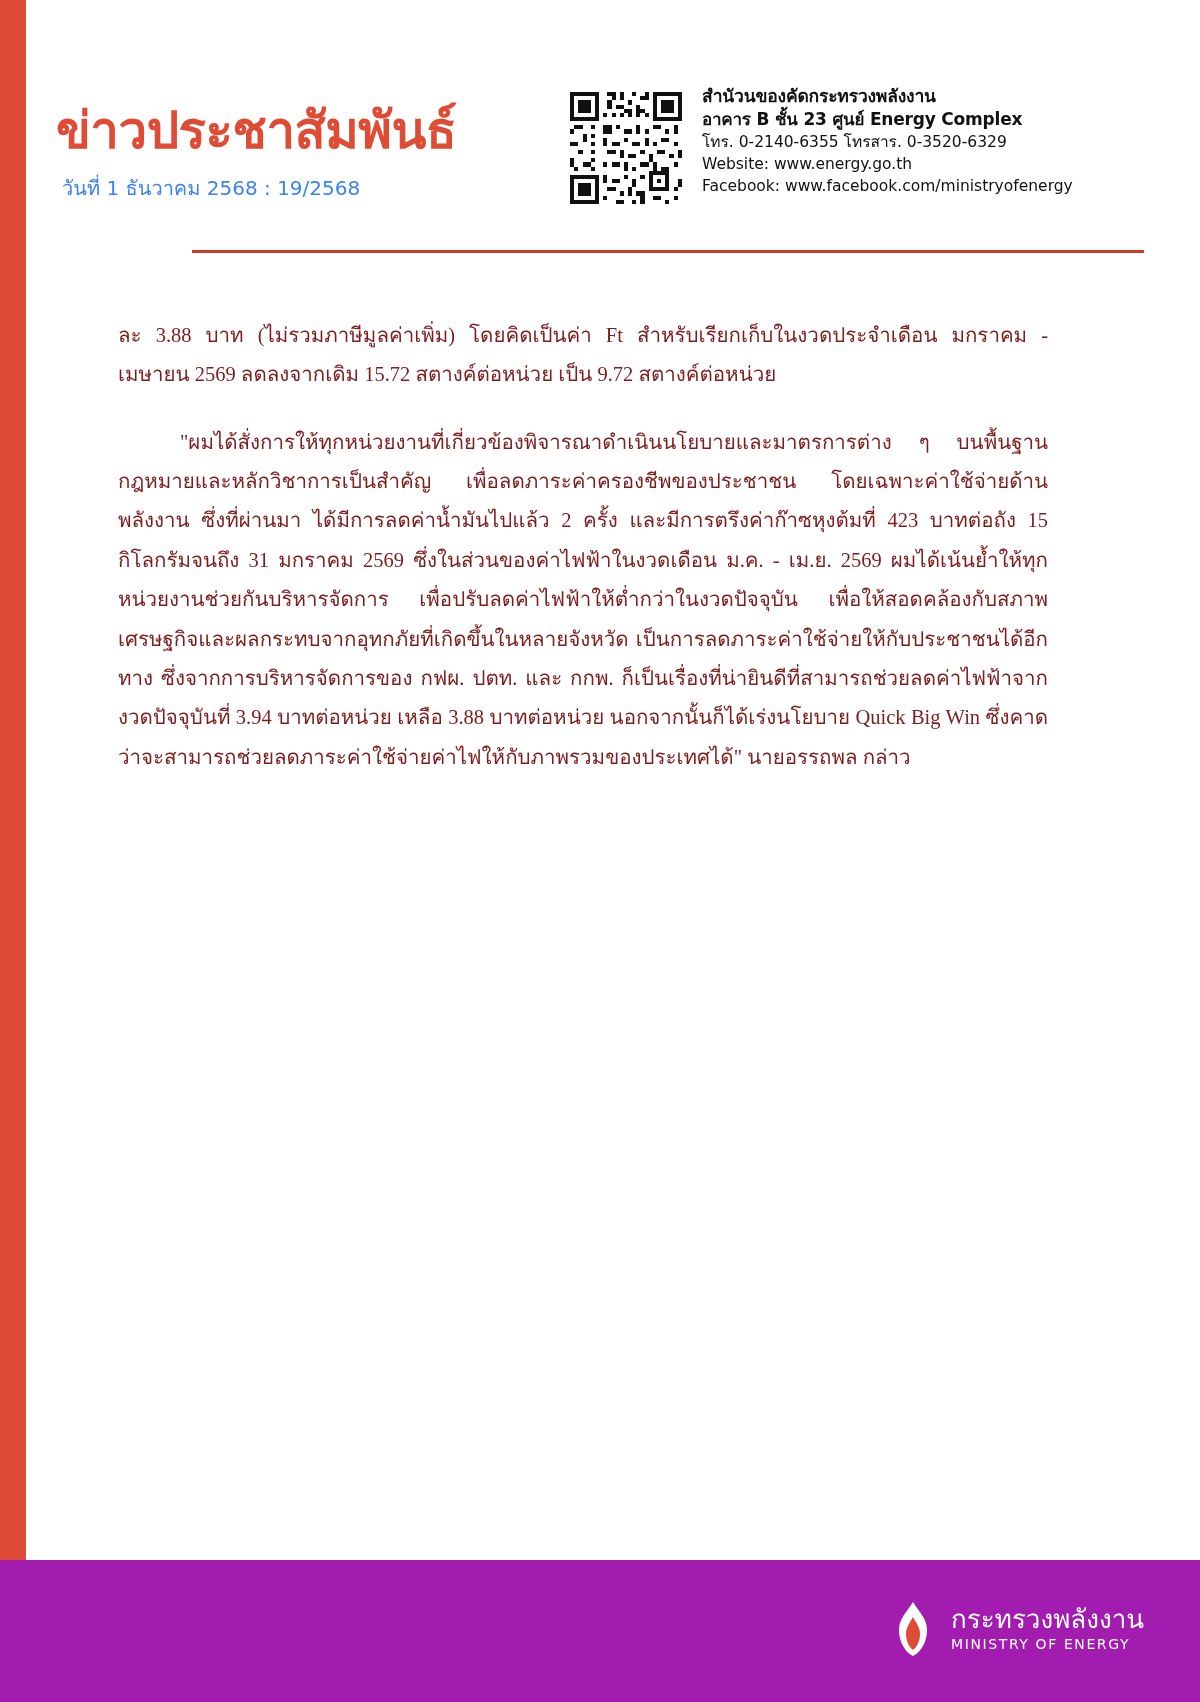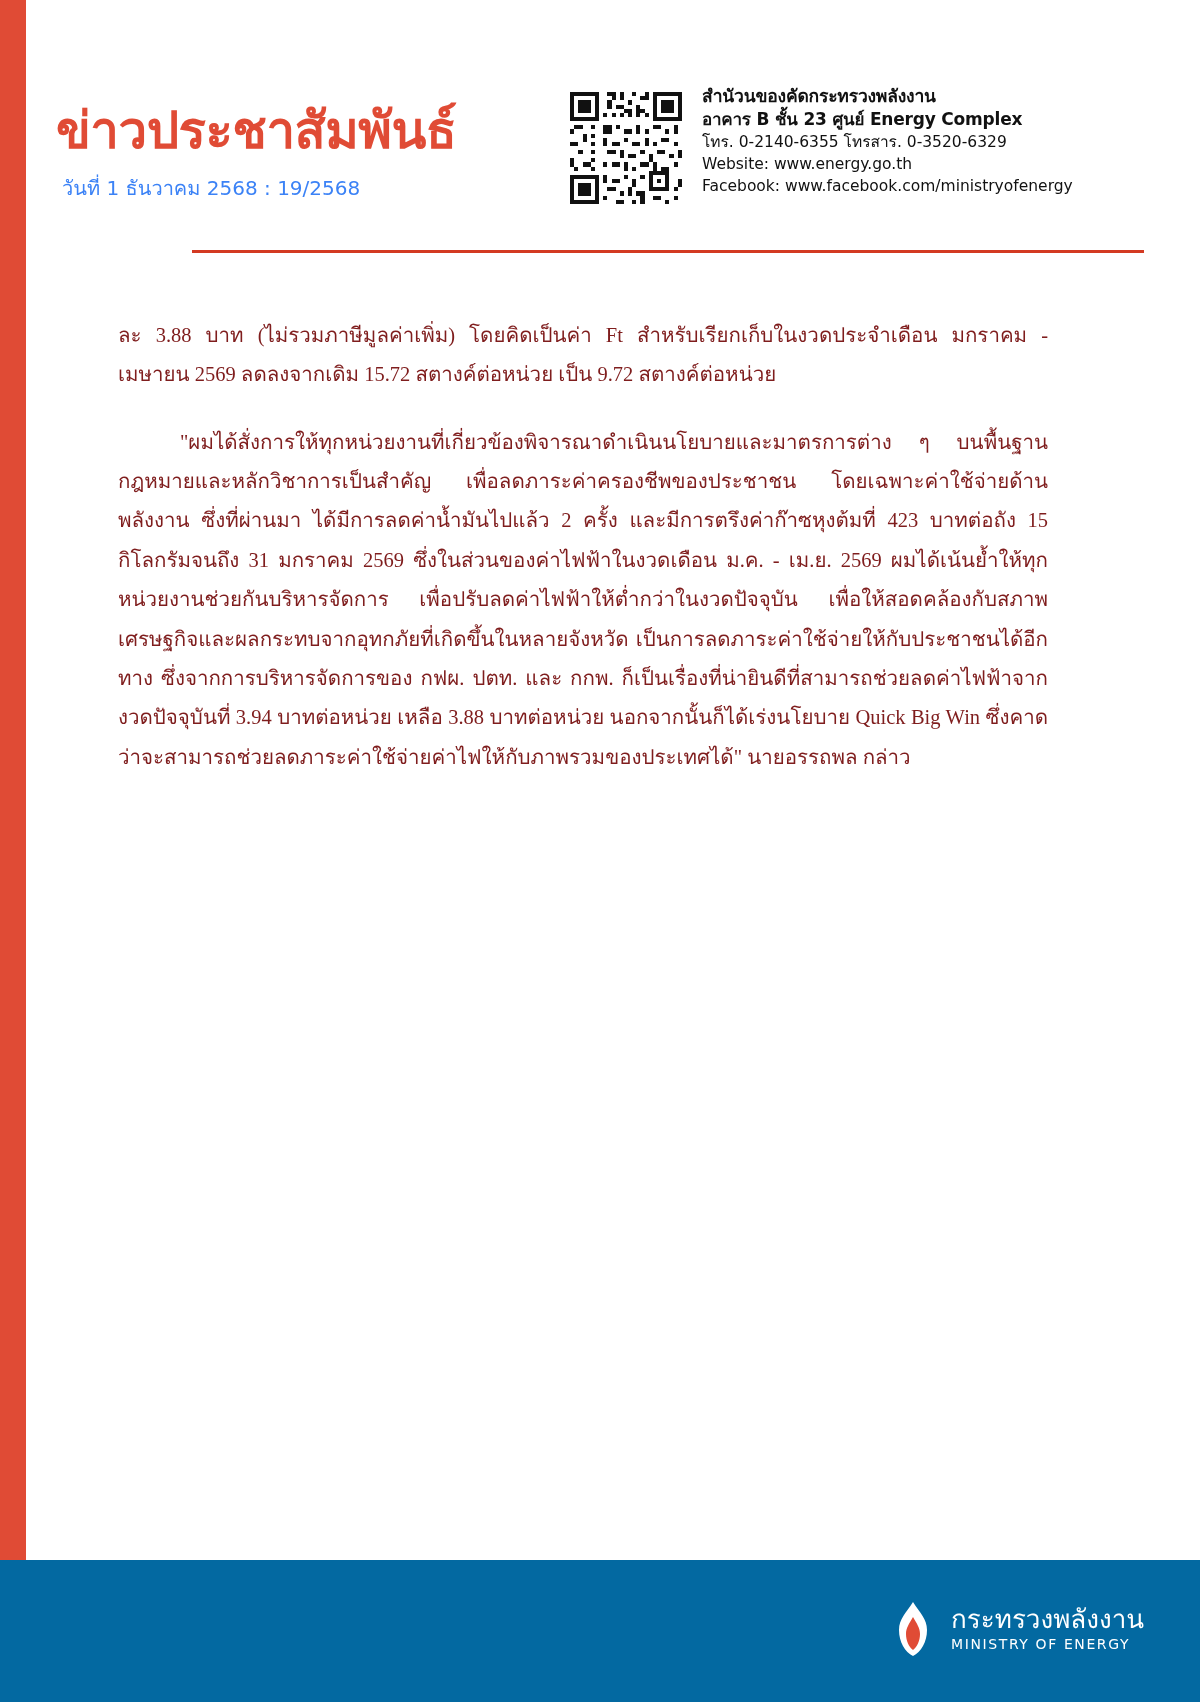--- a/index.html
+++ b/index.html
@@ -150,21 +150,21 @@
     text-indent: 62px;
   }
 
   
   .footer-bar {
     position: absolute;
     left: 0;
     bottom: 0;
     width: 1200px;
     height: 142px;
-    background: #0369a1;
+    background: #a21caf;
   }
   .footer-inner {
     position: absolute;
     right: 56px;
     top: 40px;
     display: flex;
     align-items: center;
     gap: 16px;
   }
   .flame {

